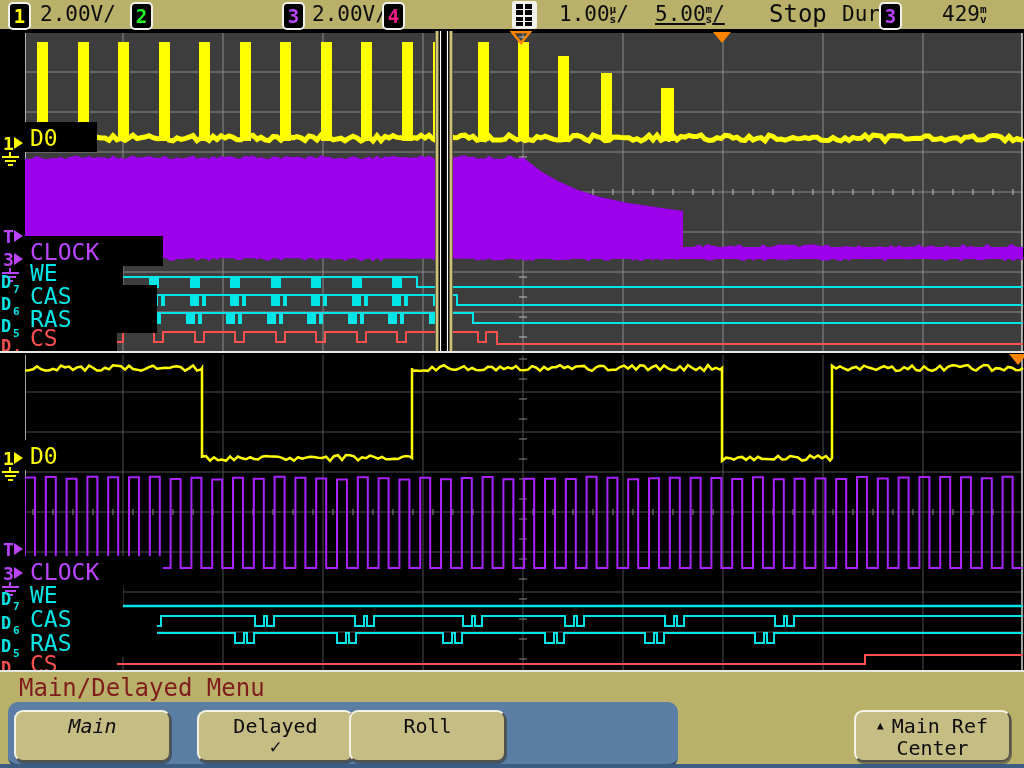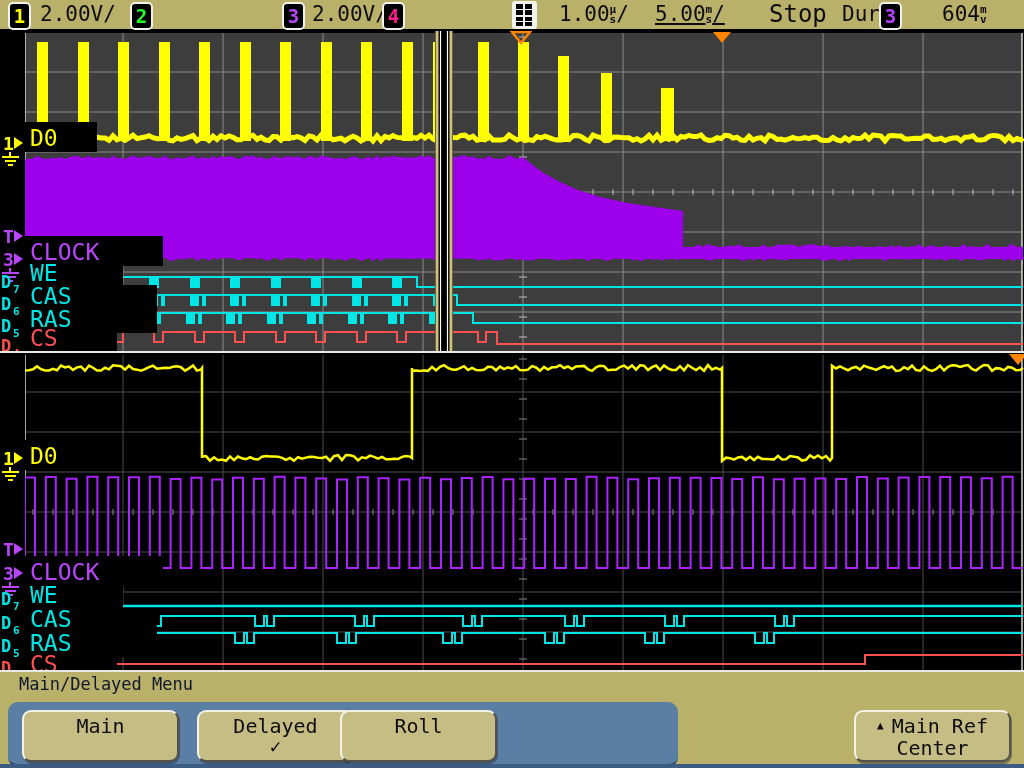--- a/index.html
+++ b/index.html
@@ -10,21 +10,21 @@
   .tb-item{position:absolute;top:0;height:29px;line-height:29px;color:#0d0d0d;font-size:21px;white-space:nowrap;}
   .badge{position:absolute;top:2px;width:19px;height:24px;background:#000;border:2px solid #f2f2ec;border-radius:5px;
     text-align:center;line-height:24px;font-size:19px;font-weight:bold;}
   .stacked{display:inline-flex;flex-direction:column;vertical-align:top;height:29px;justify-content:center;}
   .stacked span{font-size:11px;line-height:10px;font-weight:bold;}
   
   .winsvg{position:absolute;left:0;display:block;}
   .sep{position:absolute;left:0;width:1024px;height:2px;background:#e9e9e3;}
   
   #menubar{position:absolute;left:0;top:672px;width:1024px;height:30px;background:#b9b06a;}
-  #menu-title{position:absolute;left:8px;top:2px;font-size:17px;color:#0f172a;padding-left:11px;}
+  #menu-title{position:absolute;left:8px;top:2px;font-size:24px;color:#7f1d1d;padding-left:11px;}
   #samplerate{position:absolute;left:686px;top:2px;width:328px;height:22px;background:#c3ba7e;border:2px solid #f2f2ec;
     border-radius:8px;text-align:center;line-height:22px;font-size:19px;color:#0d0d0d;}
   #softkeys{position:absolute;left:0;top:702px;width:1024px;height:66px;background:#b9b06a;}
   #blue-panel{position:absolute;left:8px;top:0;width:670px;height:62px;background:#5b7ea4;border-radius:10px;
     border-bottom:3px solid #24456e;}
   #blue-strip{position:absolute;left:0;top:62px;width:1024px;height:4px;background:#3c5c84;}
   .softkey{position:absolute;top:8px;width:157px;height:52px;background:#c6bd85;border-radius:9px;
     border-top:2px solid #f4f2e4;border-left:2px solid #f4f2e4;border-right:2px solid #55524a;border-bottom:2px solid #55524a;
     box-shadow:1px 2px 0 rgba(30,40,50,.45);display:flex;flex-direction:column;align-items:center;padding-top:3px;box-sizing:border-box;
     font-size:20px;color:#0d0d0d;cursor:pointer;}
@@ -70,21 +70,21 @@
     <span class="tb-item" style="left:655px;text-decoration:underline;">
       <span>5.00</span><span class="stacked">
           <span>m</span>
           <span>s</span>
         </span><span>/</span>
     </span>
     <span class="tb-item" style="left:769px;font-size:24px;">Stop</span>
     <span class="tb-item" style="left:842px;">Dur</span>
     <span class="badge" style="left:879px;color:#bb44ff;">3</span>
     <span class="tb-item" style="left:942px;">
-      <span>604</span><span class="stacked">
+      <span>429</span><span class="stacked">
           <span>m</span>
           <span>v</span>
         </span>
     </span>
   </div>
 
   <svg id="win-upper" class="winsvg" width="1024" height="320" style="top: 31px;">
       <rect x="0" y="0" width="1024" height="320" fill="#000"></rect>
       <rect x="25" y="2" width="997" height="318" fill="#3d3d3d"></rect>
       <line x1="123" y1="2" x2="123" y2="320" stroke="#8b8b8b" stroke-width="1"></line>
@@ -426,28 +426,28 @@
   <div class="sep" style="top:670px;"></div>
 
   <div id="menubar">
     <span id="menu-title">Main/Delayed Menu</span>
   </div>
 
   <div id="softkeys">
     <div id="blue-panel"></div>
     <div id="blue-strip"></div>
 
-    <div class="softkey" style="left:22px;">
+    <div class="softkey" style="left:14px;font-style:italic;">
       <span class="lbl">Main</span>
     </div>
     <div class="softkey" style="left:197px;align-items:center;">
       <span class="lbl">Delayed</span>
       <span class="check">✓</span>
     </div>
-    <div class="softkey" style="left:340px;">
+    <div class="softkey" style="left:349px;">
       <span class="lbl">Roll</span>
     </div>
     <div class="softkey" style="left:854px;">
       <span class="l1">
           <span class="cycle">▲</span>
           <span>Main Ref</span>
         </span>
       <span class="lbl">Center</span>
     </div>
   </div>

